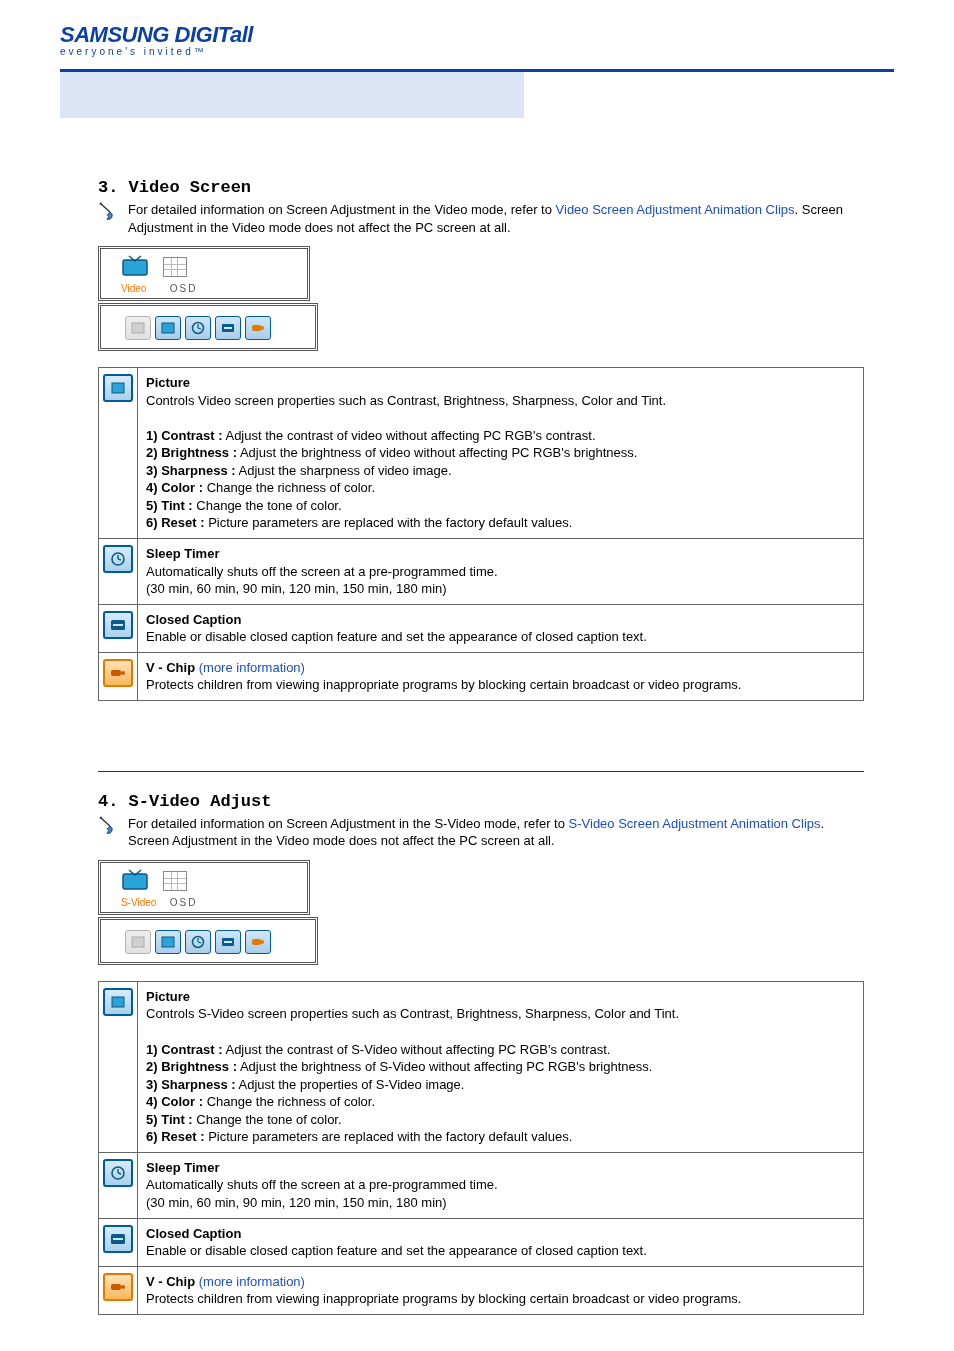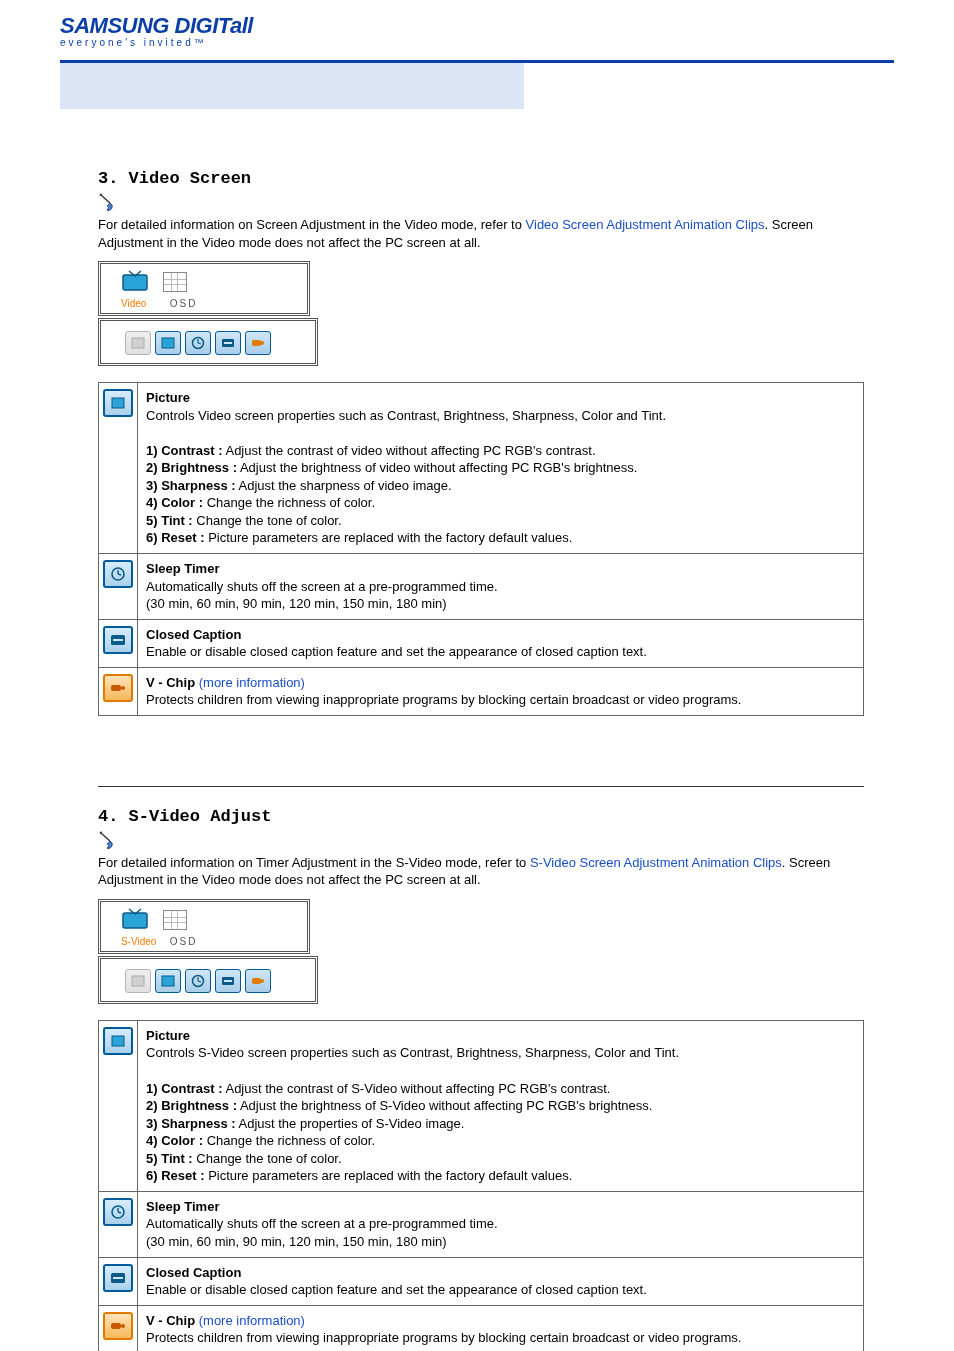--- a/index.html
+++ b/index.html
@@ -7,21 +7,21 @@
     font-family: Arial, Helvetica, sans-serif;
     font-size: 13px;
     color: #000;
     background: #fff;
   }
   .page {
     width: 954px;
     margin: 0 auto;
   }
   .header {
-    padding: 13px 0 6px 60px;
+    padding: 22px 0 6px 60px;
   }
   .logo-main {
     font-family: "Arial Black", Arial, sans-serif;
     font-size: 22px;
     color: #0b3fa8;
     font-weight: 900;
     font-style: italic;
     letter-spacing: -0.5px;
   }
   .logo-tag {
@@ -48,21 +48,20 @@
   h2.section-title {
     font-size: 17px;
     font-weight: bold;
     margin: 0 0 4px 0;
     font-family: Liberation Mono, monospace;
   }
   .note-row {
     display: flex;
     align-items: flex-start;
     margin: 2px 0 10px 0;
-    flex-direction: column;
   }
   .note-row .paint-icon {
     width: 24px;
     flex: 0 0 24px;
     margin-right: 6px;
   }
   .note-row .note-text {
     flex: 1;
     line-height: 1.35;
   }
@@ -301,21 +300,21 @@
     </h2>
     <div class="note-row">
       <span class="paint-icon">
         <svg width="22" height="22" viewBox="0 0 24 24">
             <path d="M3 3 L13 12" stroke="#333" stroke-width="1.5" fill="none"></path>
             <path d="M2 2 l3 0 l-3 3 z" fill="#333"></path>
             <path d="M13 12 q4 2 2 6 q-2 3 -5 2 q3 -3 0 -5 z" fill="#4a80c7" stroke="#1a3c7a" stroke-width="1"></path>
           </svg>
       </span>
       <span class="note-text">
-        <span>For detailed information on Timer Adjustment in the S-Video mode, refer to </span><a class="link">S-Video Screen Adjustment Animation Clips</a><span>. Screen Adjustment in the Video mode does not affect the PC screen at all.</span>
+        <span>For detailed information on Screen Adjustment in the S-Video mode, refer to </span><a class="link">S-Video Screen Adjustment Animation Clips</a><span>. Screen Adjustment in the Video mode does not affect the PC screen at all.</span>
       </span>
     </div>
 
     <div>
       <div class="osd-box wide">
         <span class="tv">
           <svg width="28" height="24" viewBox="0 0 28 24">
               <rect x="2" y="5" width="24" height="15" rx="2" fill="#2aa3d8" stroke="#0a5b86" stroke-width="1.5"></rect>
               <path d="M8 1 L14 6 L20 1" stroke="#0a5b86" stroke-width="1.5" fill="none"></path>
             </svg>

